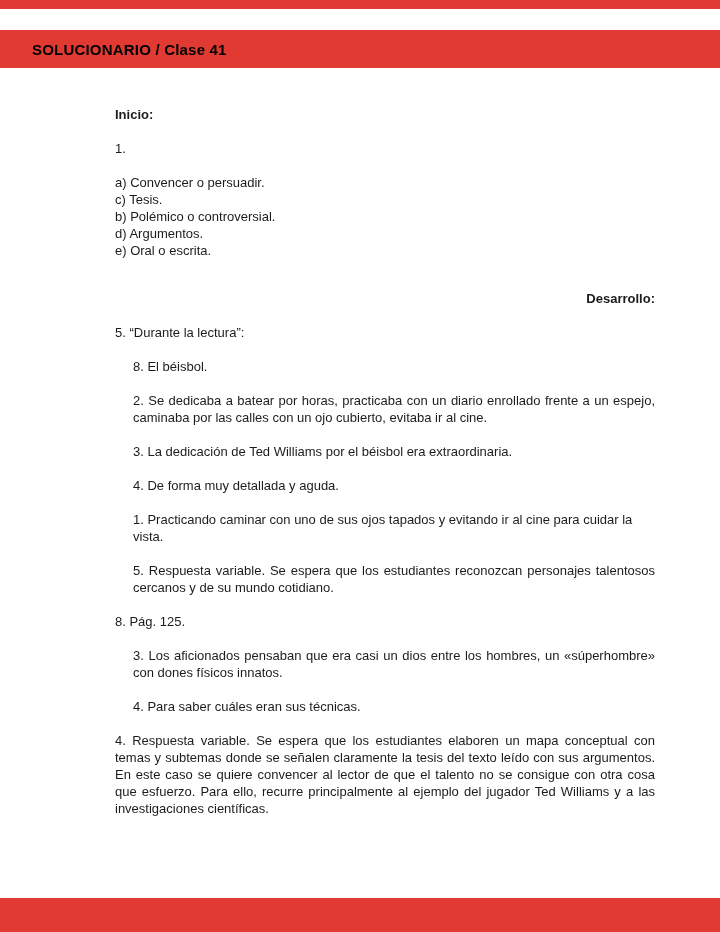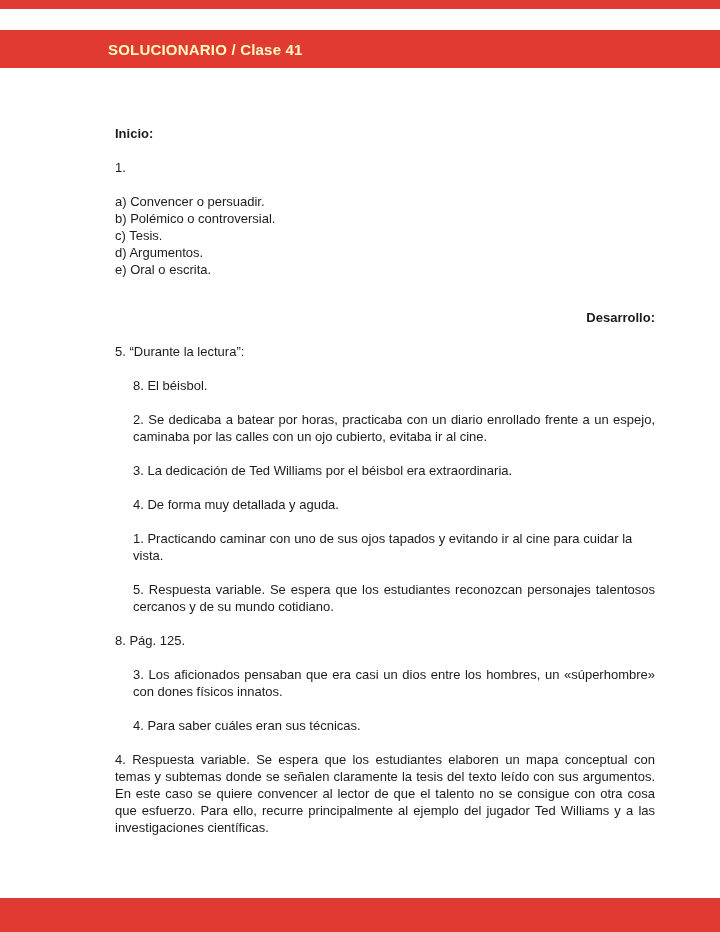--- a/index.html
+++ b/index.html
@@ -23,40 +23,39 @@
   }
   .header-bar {
     position: absolute;
     top: 30px; left: 0;
     width: 720px; height: 38px;
     background: #e13a32;
     display: flex;
     align-items: center;
   }
   .header-title {
-    margin-left: 108px;
-    color: #fef9c3;
+    margin-left: 32px;
+    color: #000000;
     font-weight: bold;
     font-size: 15px;
     letter-spacing: 0.2px;
   }
   .footer-bar {
     position: absolute;
     bottom: 0; left: 0;
     width: 720px; height: 34px;
     background: #e13a32;
   }
   .content {
     position: absolute;
     top: 100px;
     left: 115px;
     width: 540px;
     font-size: 13px;
     line-height: 17px;
-    margin-top: 19px;
   }
   .heading {
     font-weight: bold;
   }
   .block    { margin-top: 17px; }
   .block-lg { margin-top: 31px; text-align: right; }
   .line     { margin-top: 0; }
   .indent   { margin-left: 18px; }
   .just     { text-align: justify; }
   .pad-top  { padding-top: 6px; }
@@ -75,22 +74,22 @@
   </div>
 
   <div class="content">
 
     <div class="heading pad-top">Inicio:</div>
 
     <div class="block">1.</div>
 
     <div class="block">
       <div class="line">a) Convencer o persuadir.</div>
+      <div class="line">c) Tesis.</div>
       <div class="line">b) Polémico o controversial.</div>
-      <div class="line">c) Tesis.</div>
       <div class="line">d) Argumentos.</div>
       <div class="line">e) Oral o escrita.</div>
     </div>
 
     <div class="heading block-lg">Desarrollo:</div>
 
     <div class="block">5. “Durante la lectura”:</div>
 
     <div class="block indent">8. El béisbol.</div>
     <div class="block indent just">2. Se dedicaba a batear por horas, practicaba con un diario enrollado frente a un espejo, caminaba por las calles con un ojo cubierto, evitaba ir al cine.</div>

